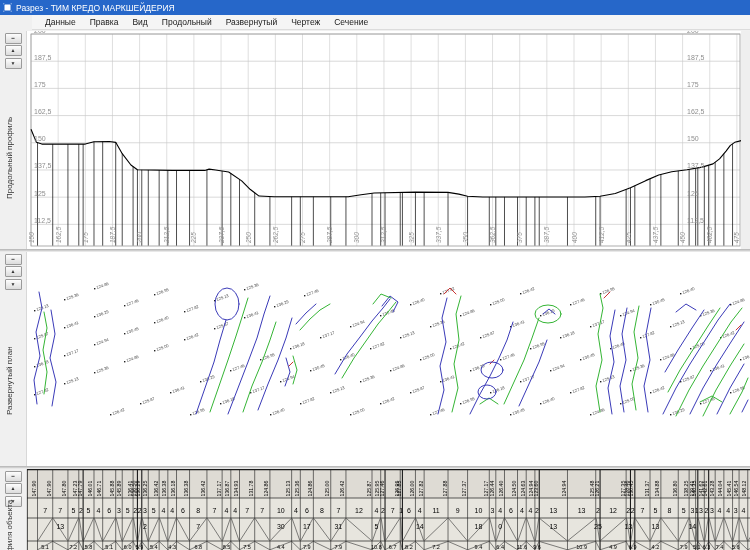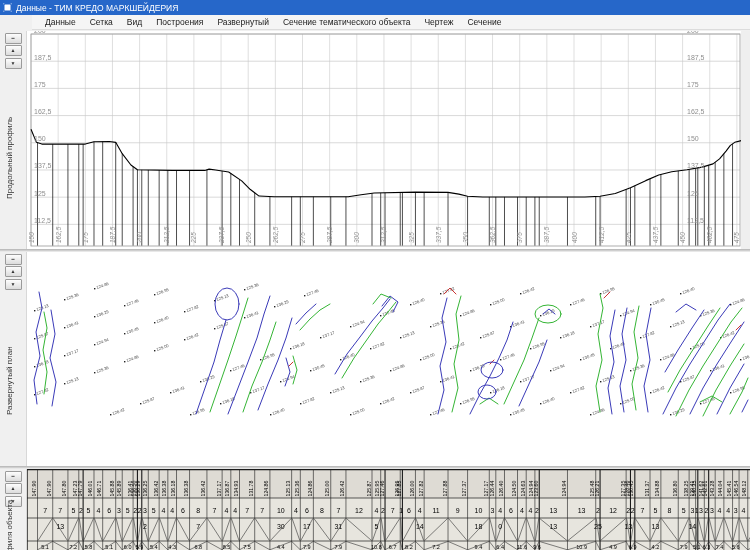--- a/index.html
+++ b/index.html
@@ -25,29 +25,28 @@
     border-top:1px solid #bcbcbc;border-bottom:1px solid #e8e8e8;box-sizing:border-box;}
   svg{display:block;}
   text{font-family:"Liberation Sans",sans-serif;}
 </style>
 </head>
 <body>
 
 <div class="window">
   <div class="titlebar">
     <div class="app-icon"></div>
-    <span>Данные - ТИМ КРЕДО МАРКШЕЙДЕРИЯ</span>
+    <span>Разрез - ТИМ КРЕДО МАРКШЕЙДЕРИЯ</span>
   </div>
   <div class="menubar" id="menubar">
       <span class="menu-item">Данные</span>
-      <span class="menu-item">Сетка</span>
+      <span class="menu-item">Правка</span>
       <span class="menu-item">Вид</span>
-      <span class="menu-item">Построения</span>
+      <span class="menu-item">Продольный</span>
       <span class="menu-item">Развернутый</span>
-      <span class="menu-item">Сечение тематического объекта</span>
       <span class="menu-item">Чертеж</span>
       <span class="menu-item">Сечение</span>
     </div>
 
   <div class="panel" style="top:31px;height:218px;">
     <div class="strip" id="strip-profile">
       <button class="strip-btn">━</button>
         <button class="strip-btn">▲</button>
         <button class="strip-btn">▼</button>
         <span class="strip-label" style="top:168px;">Продольный профиль</span>

